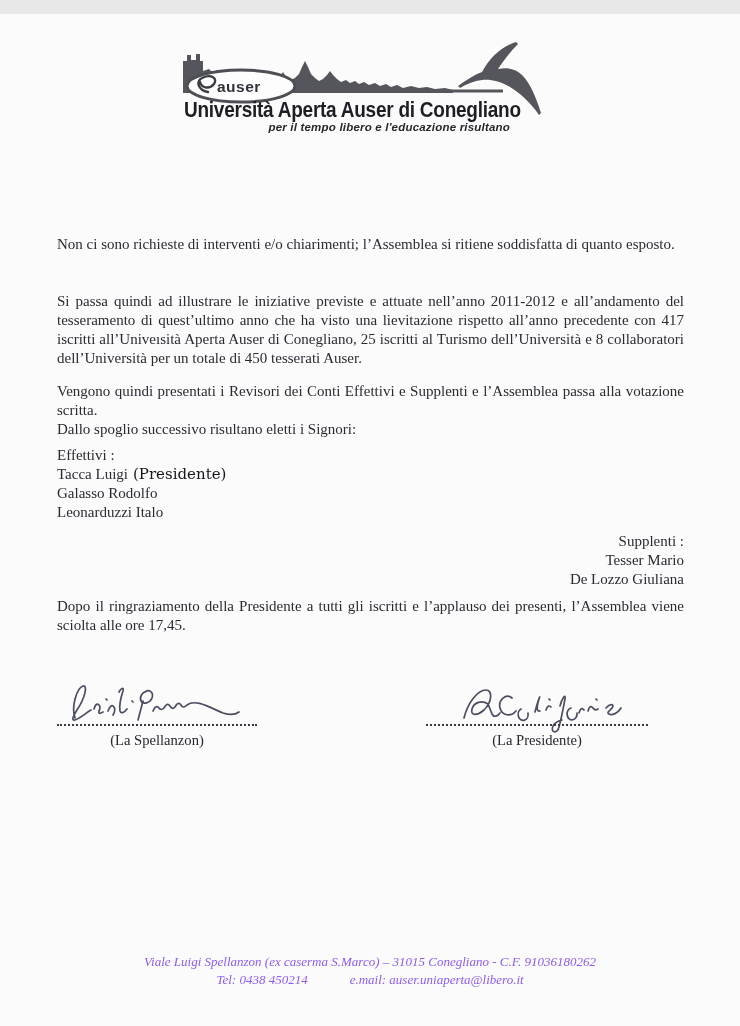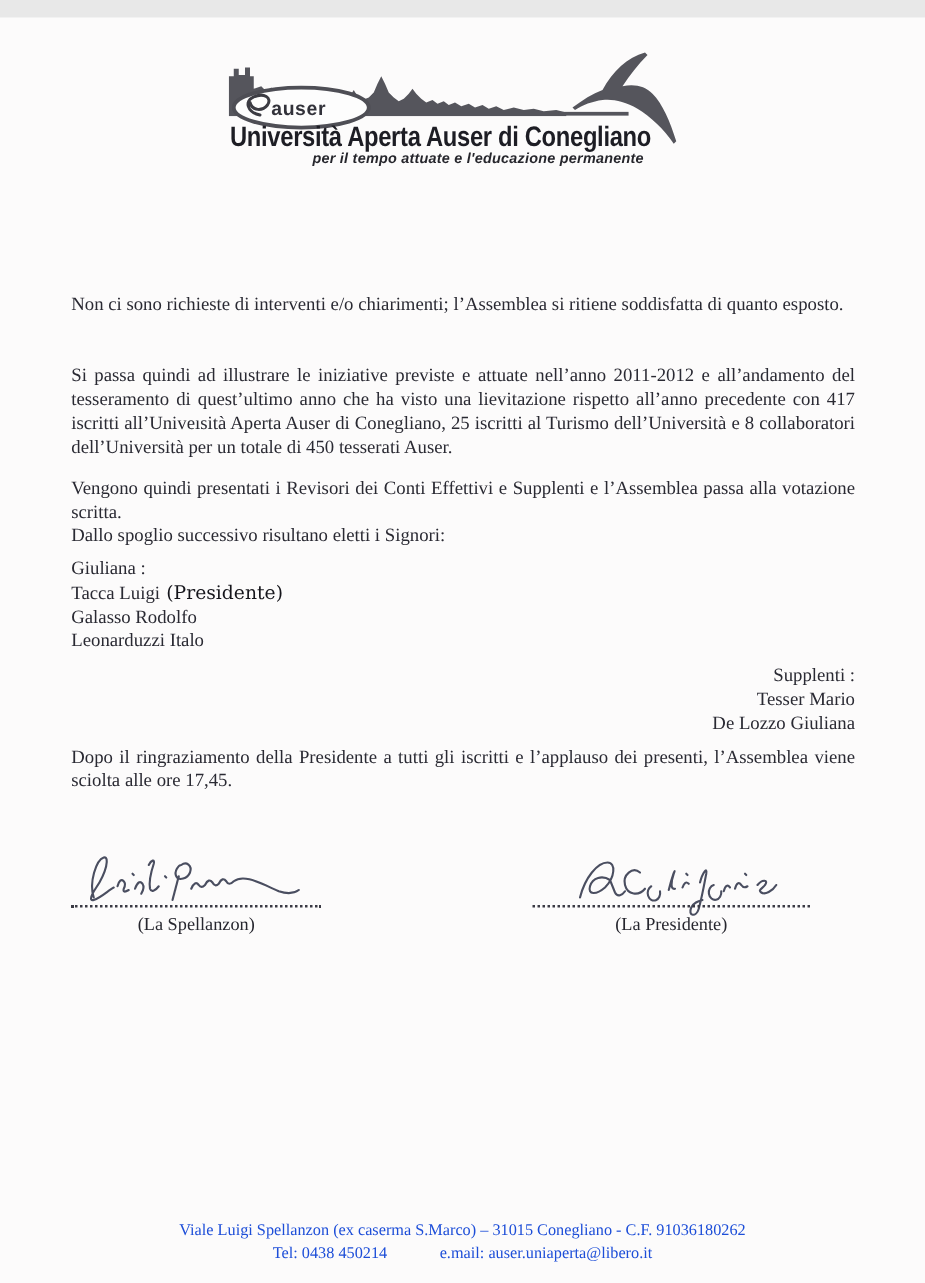--- a/index.html
+++ b/index.html
@@ -58,22 +58,22 @@
   .dotted-line {
     position: absolute; top: 46px; left: 0; right: 0;
     border-bottom: 2px dotted #3a3a44; height: 0;
   }
   .sig-label {
     position: absolute; top: 54px; left: 0; right: 0;
     text-align: center; font-size: 14.6px; color: #26262e;
   }
   
   .footer {
-    position: absolute; left: 0; top: 961px; width: 740px;
-    text-align: center; font-size: 13px; line-height: 17.5px; color: #1d4ed8;
+    position: absolute; left: 0; top: 939px; width: 740px;
+    text-align: center; font-size: 13px; line-height: 17.5px; color: #8b5cf6; font-style: italic;
   }
   .footer-email { margin-left: 42px; }
 </style>
 </head>
 <body>
 
 <div class="page">
 
   <svg class="skyline-svg" width="320" height="46" viewBox="0 0 320 46">
     <path fill="#55555c" d="M0 46 L0 14 L4 14 L4 8 L8 8 L8 13 L13 13 L13 7 L17 7 L17 14
@@ -92,32 +92,32 @@
     <text x="33" y="24" font-family="Liberation Sans, sans-serif" font-weight="bold" font-size="15.5" letter-spacing="0.5" fill="#32323a">auser</text>
   </svg>
 
   <svg class="bird-svg" width="96" height="82" viewBox="0 0 96 82">
     <path fill="#55555c" d="M6 46 C14 40 22 35 30 32 C38 17 50 6 64 2 L66 4
       C58 12 52 20 46 29 C56 27 64 29 70 35 C78 43 84 57 89 73 L87 75
       C79 63 68 53 58 47 C48 41 38 39 30 40 C22 41 14 44 8 48 Z"></path>
   </svg>
 
   <div class="header-title">Università Aperta Auser di Conegliano</div>
-  <div class="header-subtitle">per il tempo attuate e l'educazione permanente</div>
+  <div class="header-subtitle">per il tempo libero e l'educazione risultano</div>
 
   <div class="block just p-intro">Non ci sono richieste di interventi e/o chiarimenti; l’Assemblea si ritiene soddisfatta di quanto esposto.</div>
 
   <div class="block just p-tess">Si passa quindi ad illustrare le iniziative previste e attuate nell’anno 2011-2012 e all’andamento del tesseramento di quest’ultimo anno che ha visto una lievitazione rispetto all’anno precedente con 417 iscritti all’Univeısità Aperta Auser di Conegliano, 25 iscritti al Turismo dell’Università e 8 collaboratori dell’Università per un totale di 450 tesserati Auser.</div>
 
   <div class="block just p-rev">Vengono quindi presentati i Revisori dei Conti Effettivi e Supplenti e l’Assemblea passa alla votazione scritta.</div>
 
   <div class="block p-spoglio">Dallo spoglio successivo risultano eletti i Signori:</div>
 
   <div class="block list-eff">
-    <div>Giuliana :</div>
+    <div>Effettivi :</div>
     <div><span>Tacca Luigi</span><span class="typed-role">(Presidente)</span></div>
     <div>Galasso Rodolfo</div>
     <div>Leonarduzzi Italo</div>
   </div>
 
   <div class="block list-sup">
     <div>Supplenti :</div>
     <div>Tesser Mario</div>
     <div>De Lozzo Giuliana</div>
   </div>

